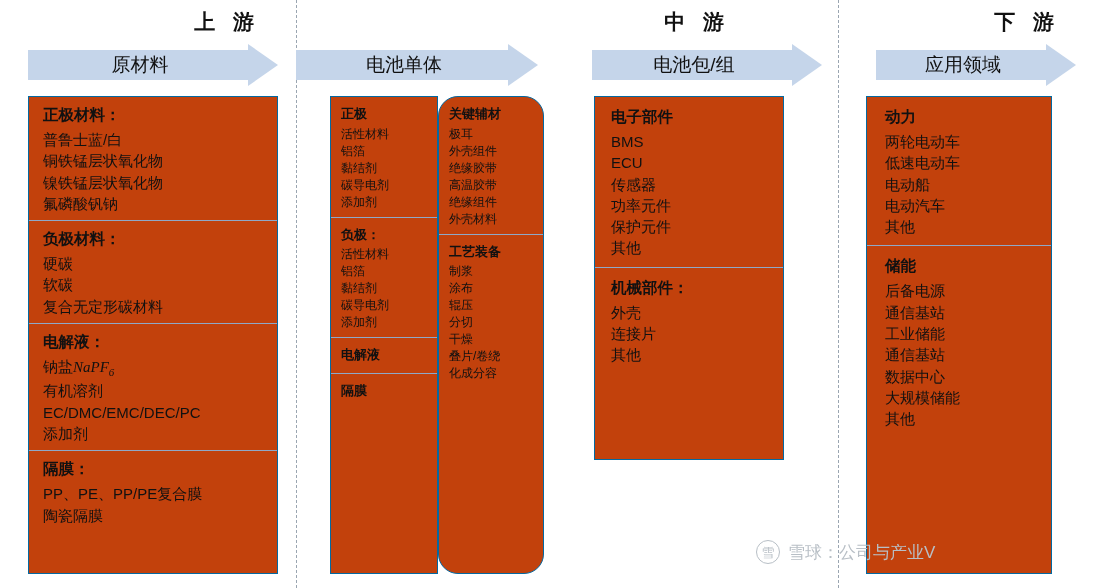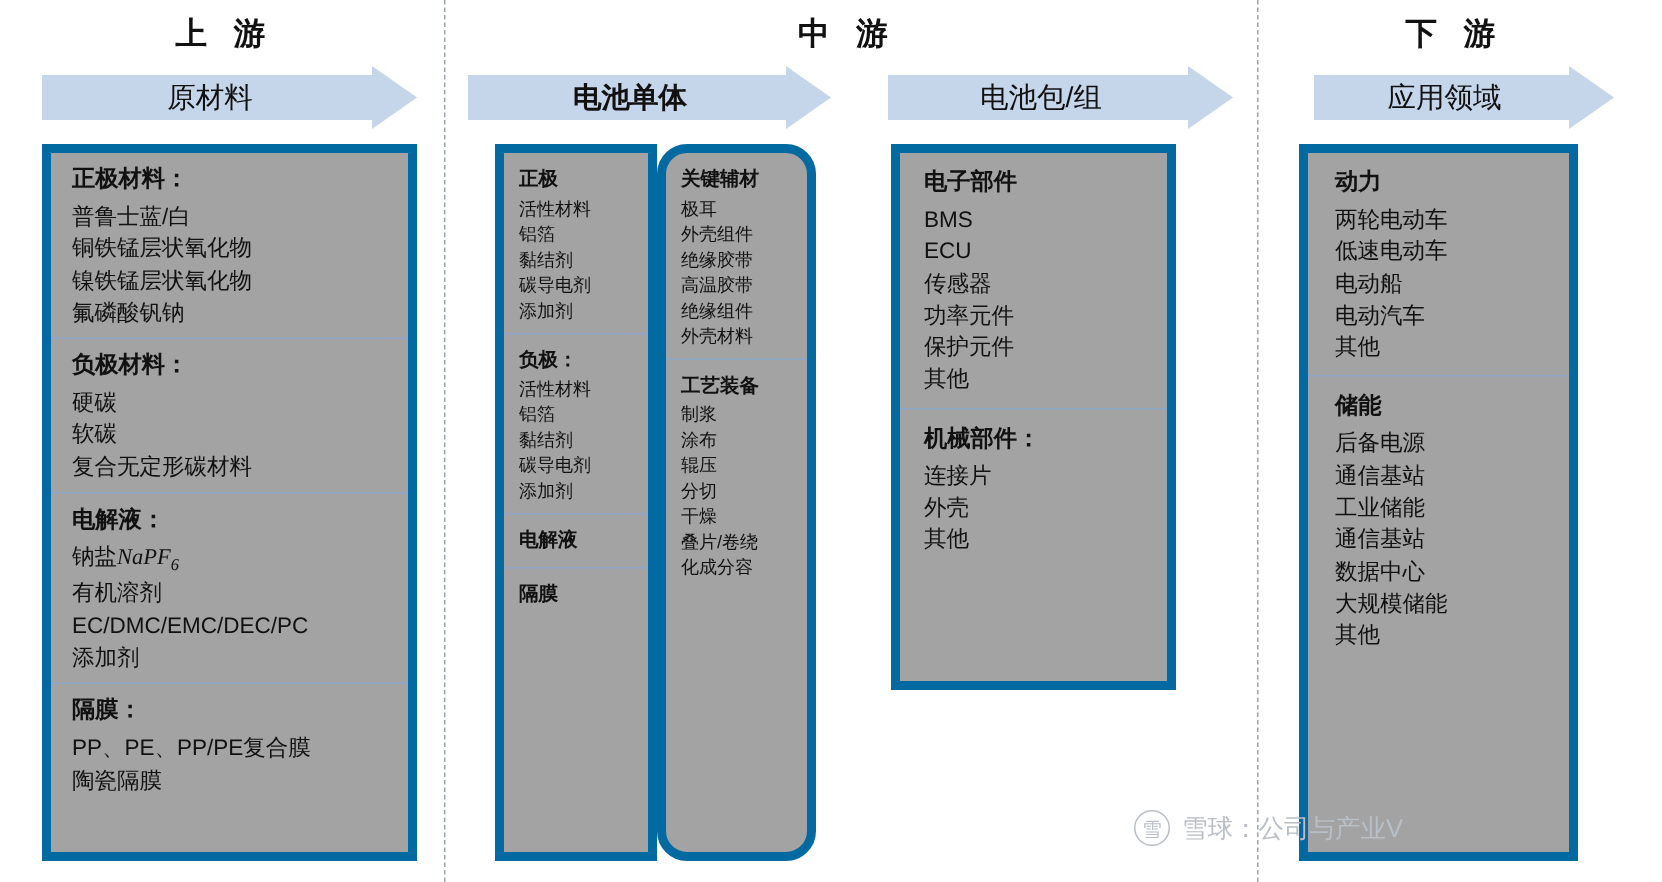--- a/index.html
+++ b/index.html
@@ -30,21 +30,21 @@
   }
   .sep1 { left: 296px; }
   .sep2 { left: 838px; }
 
   .col-title {
     position: absolute;
     font-size: 21px;
     font-weight: bold;
     letter-spacing: 6px;
     color: #111;
-    text-align: center;
+    text-align: right;
   }
   #t-up   { left: 40px;  top: 8px;  width: 220px; }
   #t-mid  { left: 400px; top: 8px;  width: 330px; }
   #t-down { left: 880px; top: 8px;  width: 180px; }
 
   
   .arrow {
     position: absolute;
     height: 42px;
     display: flex;
@@ -72,37 +72,37 @@
     z-index: 3;
     font-size: 19px;
     color: #111;
     padding-right: 26px;
   }
 
   #a-up    { left: 28px;  top: 44px;  width: 250px; }
   #a-up .body { width: 222px; }
   #a-up .head { left: 220px; }
 
-  #a-cell  { left: 312px; top: 44px;  width: 242px; font-weight: bold; }
+  #a-cell  { left: 296px; top: 44px;  width: 242px; }
   #a-cell .body { width: 214px; }
   #a-cell .head { left: 212px; }
 
   #a-pack  { left: 592px; top: 44px;  width: 230px; }
   #a-pack .body { width: 202px; }
   #a-pack .head { left: 200px; }
 
   #a-app   { left: 876px; top: 44px;  width: 200px; }
   #a-app .body { width: 172px; }
   #a-app .head { left: 170px; }
 
   
   .box {
     position: absolute;
-    border: 6px solid #0369a1;
-    background: #a3a3a3;
+    border: 1px solid #0369a1;
+    background: #c2410c;
     box-sizing: border-box;
   }
   #box-up   { left: 28px;  top: 96px; width: 250px; height: 478px; }
   #box-cell { left: 330px; top: 96px; width: 108px; height: 478px; }
   #box-key  { left: 438px; top: 96px; width: 106px; height: 478px; border-radius: 20px; }
   #box-pack { left: 594px; top: 96px; width: 190px; height: 364px; }
   #box-app  { left: 866px; top: 96px; width: 186px; height: 478px; }
 
   .section {
     padding: 8px 12px 6px 14px;
@@ -277,22 +277,22 @@
       <div class="sec-title">电子部件</div>
       <div class="item">BMS</div>
       <div class="item">ECU</div>
       <div class="item">传感器</div>
       <div class="item">功率元件</div>
       <div class="item">保护元件</div>
       <div class="item">其他</div>
     </div>
     <div class="section">
       <div class="sec-title">机械部件：</div>
+      <div class="item">外壳</div>
       <div class="item">连接片</div>
-      <div class="item">外壳</div>
       <div class="item">其他</div>
     </div>
   </div>
 
   <div class="box" id="box-app">
     <div class="section">
       <div class="sec-title">动力</div>
       <div class="item">两轮电动车</div>
       <div class="item">低速电动车</div>
       <div class="item">电动船</div>

